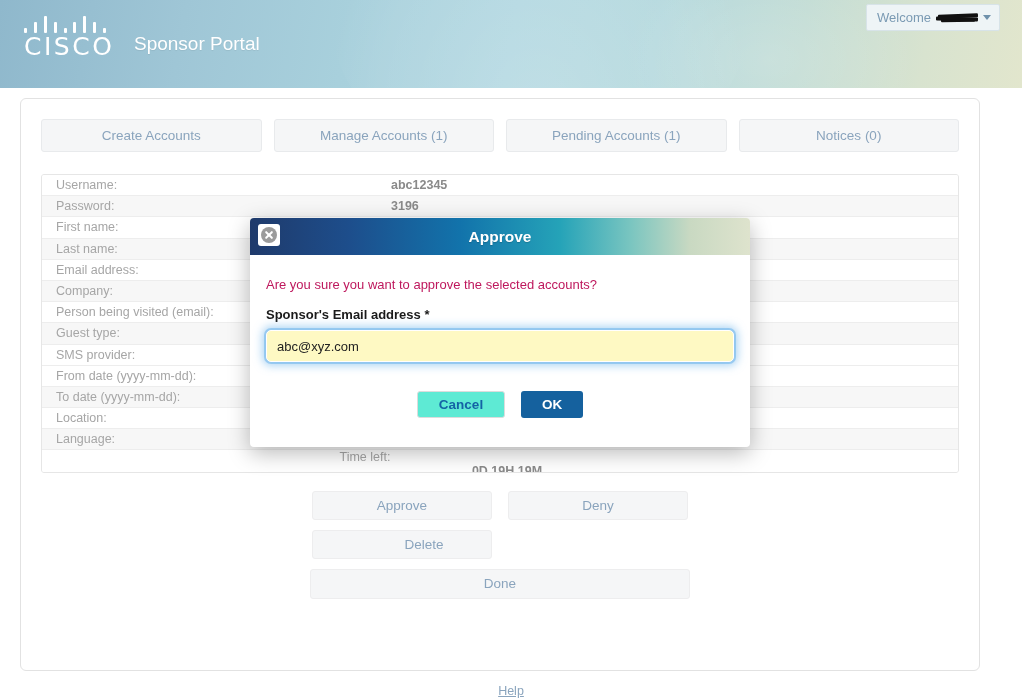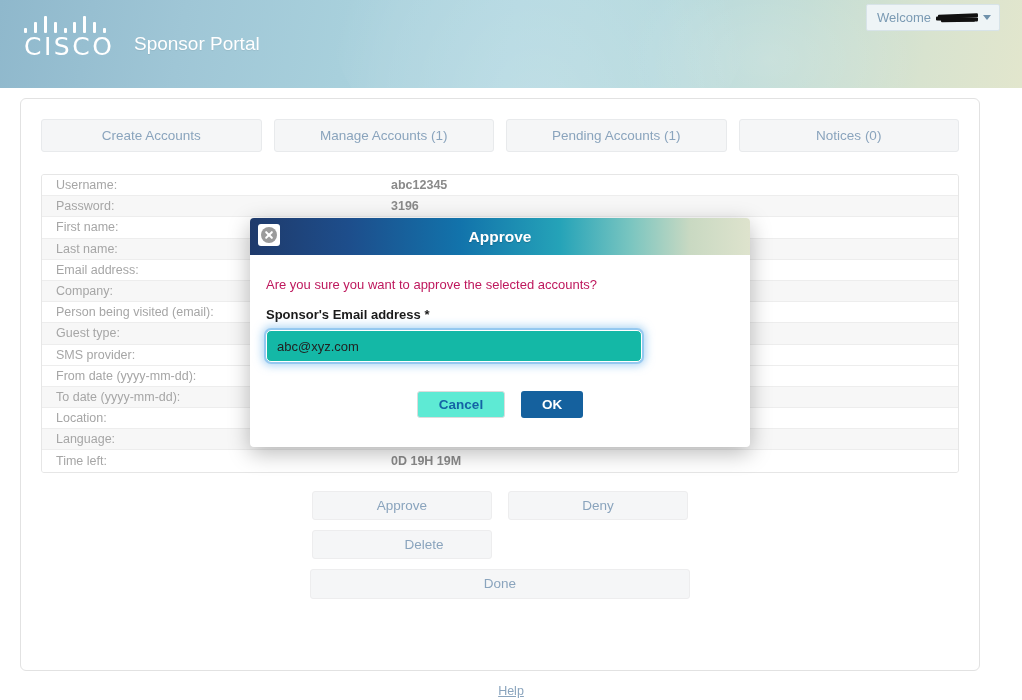--- a/index.html
+++ b/index.html
@@ -172,21 +172,21 @@
     background: #fafafa;
     overflow: hidden;
   }
   .detail-row {
     display: flex;
     height: 21.2px;
     align-items: center;
     padding: 0 0 0 14px;
     border-bottom: 1px solid #ededed;
   }
-  .detail-row:last-child { border-bottom: none; }
+  .detail-row:last-child { border-bottom: none; flex-direction: column; }
   .detail-row.odd  { background: #ffffff; }
   .detail-row.even { background: #f7f7f7; }
   .detail-label {
     width: 335px;
     color: #a6a6a6;
     font-size: 12.5px;
     white-space: nowrap;
   }
   .detail-value {
     color: #8a8a8a;
@@ -301,25 +301,25 @@
     font-size: 13px;
     margin-bottom: 15px;
   }
   .modal-field-label {
     color: #1a1a1a;
     font-size: 13px;
     font-weight: 700;
     margin-bottom: 8px;
   }
   .modal-input {
-    width: 376px;
+    width: 468px;
     height: 32px;
     border: 1px solid #ffffff;
     border-radius: 5px;
-    background: #14b8a6;
+    background: #fef9c3;
     box-shadow: 0 0 0 2px rgba(110,180,235,0.55), 0 0 9px 4px rgba(110,180,235,0.55);
     padding: 0 10px;
     font-family: "Liberation Sans", sans-serif;
     font-size: 13px;
     color: #222;
     outline: none;
     caret-color: #000;
   }
   .modal-footer {
     display: flex;

